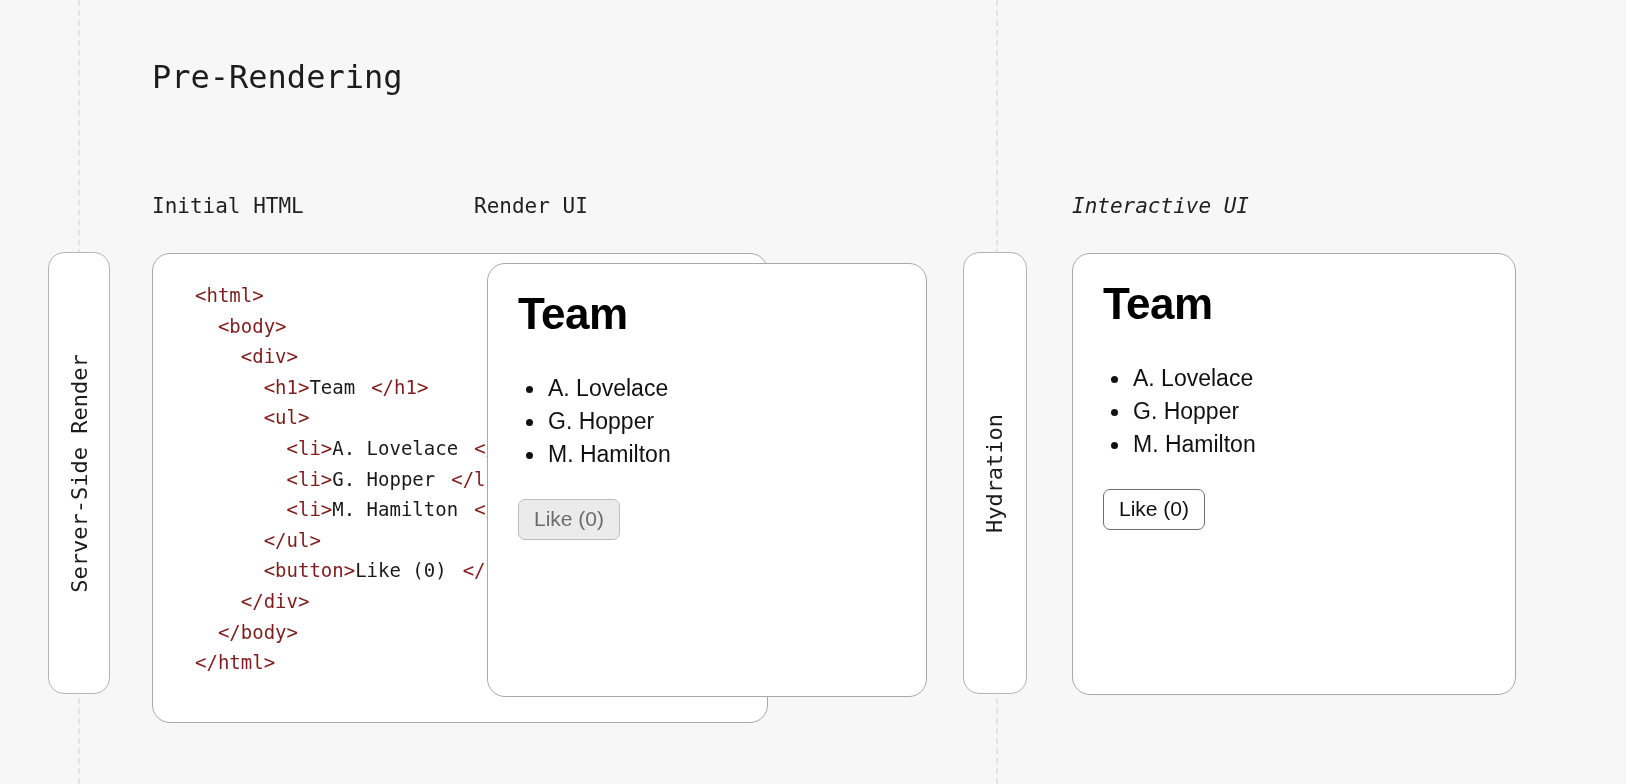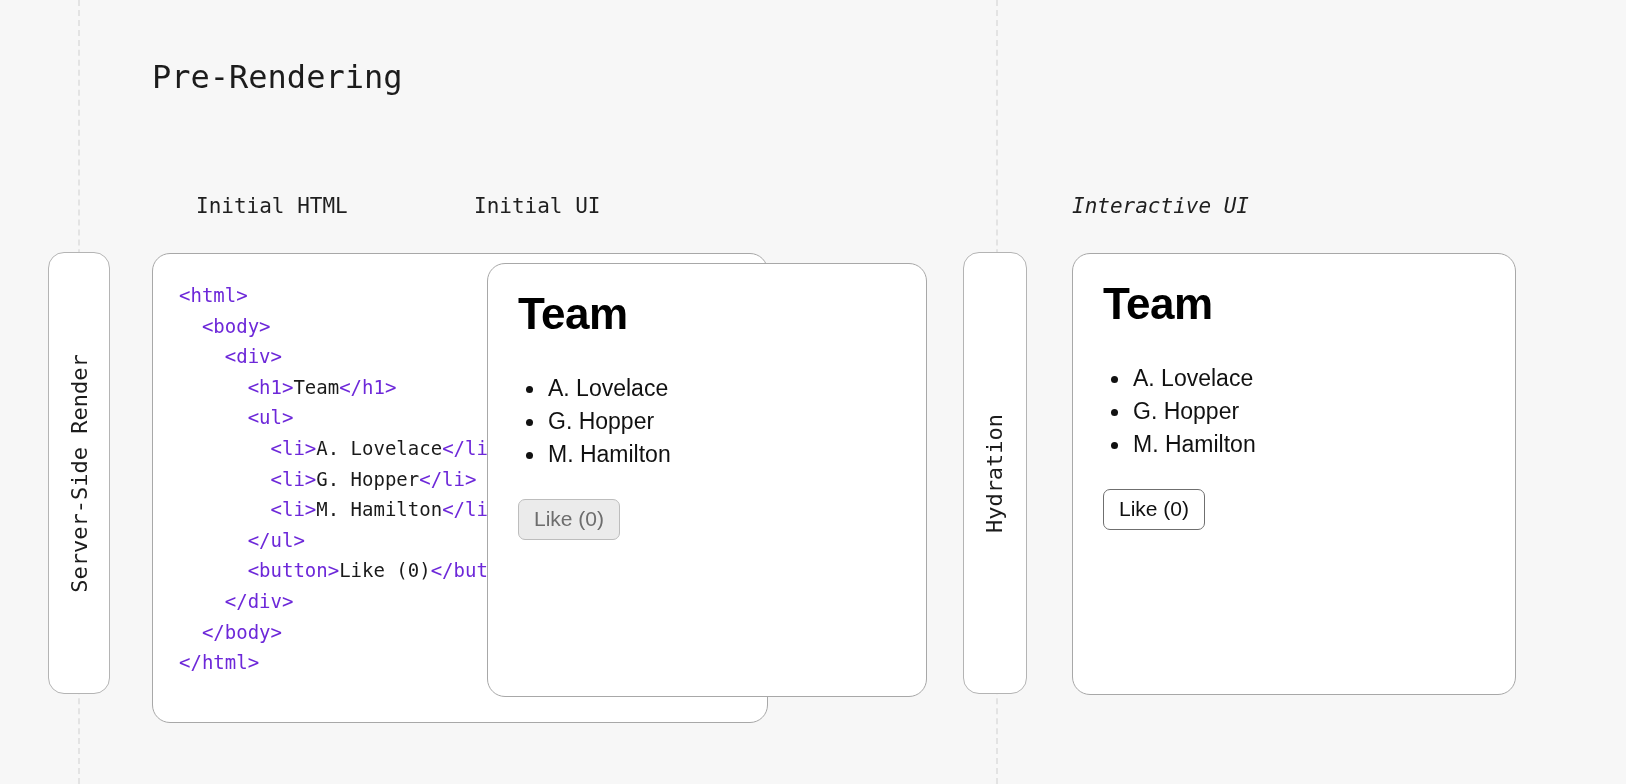--- a/index.html
+++ b/index.html
@@ -43,21 +43,21 @@
 
   
   .col-caption {
     position: absolute;
     font-family: "DejaVu Sans Mono", monospace;
     font-size: 21px;
     font-weight: 400;
     color: #1f1f1f;
     white-space: nowrap;
   }
-  .cap-html { left: 152px; top: 194px; margin-left: 44px; }
+  .cap-html { left: 152px; top: 194px; }
   .cap-initial-ui { left: 474px; top: 194px; }
   .cap-interactive-ui { left: 1072px; top: 194px; font-style: italic; }
 
   
   .phase-pill {
     position: absolute;
     background: #ffffff;
     border: 1.6px solid #b4b4b4;
     border-radius: 16px;
     display: flex;
@@ -105,21 +105,21 @@
     position: absolute;
     left: 26px;
     top: 26px;
     font-family: "DejaVu Sans Mono", monospace;
     font-size: 19px;
     line-height: 30.6px;
     color: #1a1a1a;
     white-space: pre;
   }
   .code-line { white-space: pre; }
-  .tok-tag { color: #6d28d9; }
+  .tok-tag { color: #7f1d1d; margin-left: 16px; }
   .tok-text { color: #1a1a1a; }
 
   
   .card-ui {
     z-index: 2;
   }
   .card-initial-ui {
     left: 487px;
     top: 263px;
     width: 440px;
@@ -190,21 +190,21 @@
 <body>
 
 <div class="stage">
 
   <div class="lane-divider d1"></div>
   <div class="lane-divider d2"></div>
 
   <div class="page-title">Pre-Rendering</div>
 
   <div class="col-caption cap-html">Initial HTML</div>
-  <div class="col-caption cap-initial-ui">Initial UI</div>
+  <div class="col-caption cap-initial-ui">Render UI</div>
   <div class="col-caption cap-interactive-ui">Interactive UI</div>
 
   <div class="phase-pill pill-ssr">
     <span class="phase-label">Server-Side Render</span>
   </div>
 
   <div class="phase-pill pill-hydration">
     <span class="phase-label">Hydration</span>
   </div>
 

